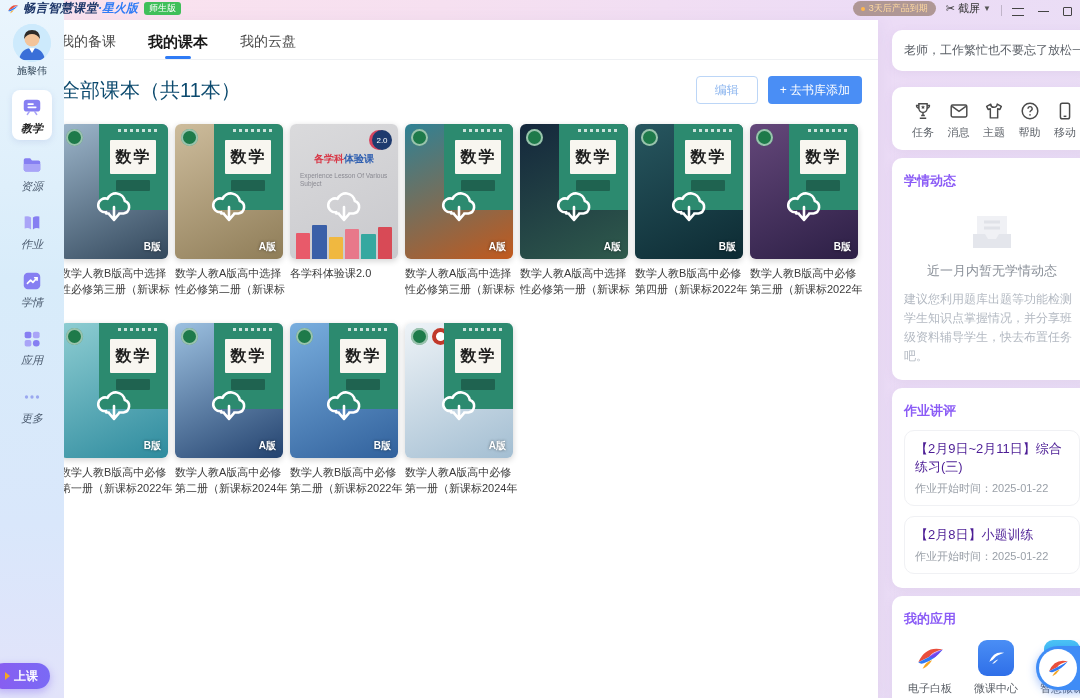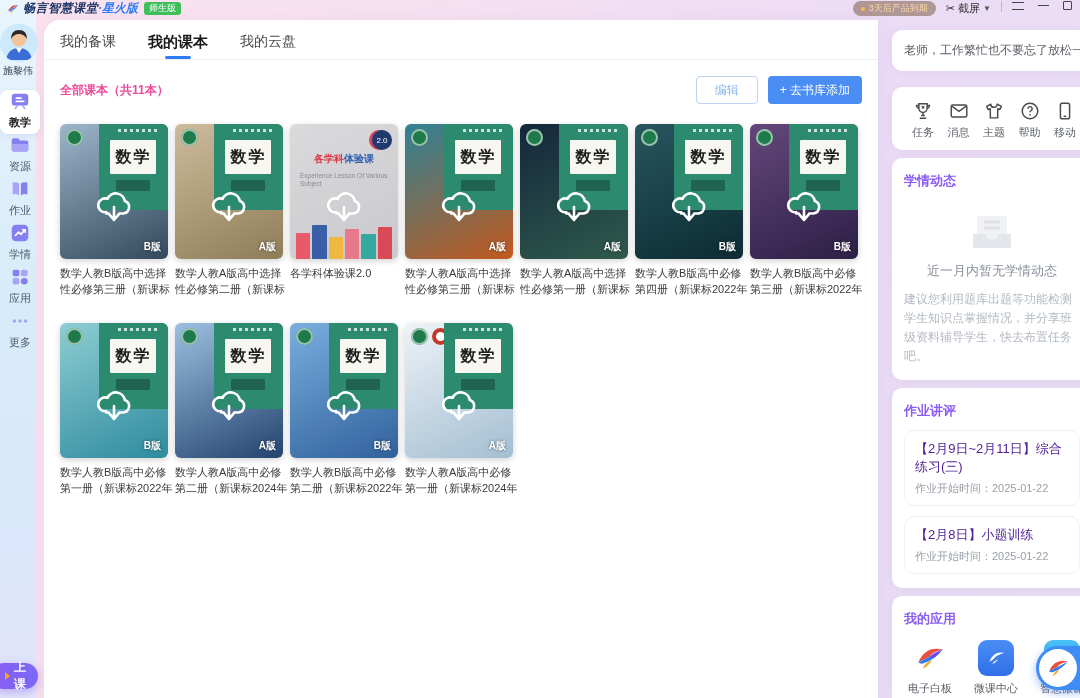--- a/index.html
+++ b/index.html
@@ -9,59 +9,59 @@
     background:linear-gradient(105deg,#fbe3ee 0%,#f6e0f0 35%,#ecdcf6 70%,#e9def5 100%); }
 
   
   .topbar { position:absolute; top:0; left:0; right:0; height:17px;
     display:flex; align-items:center; padding:0 6px; z-index:30; }
   .logo-bird { width:14px; height:14px; margin-right:3px; flex:0 0 auto; }
   .logo-text { font-size:12px; font-weight:bold; font-style:italic; color:#1c3668; letter-spacing:.5px; }
   .logo-ed { font-size:12px; font-weight:bold; font-style:italic; color:#2f7bf5; }
   .ver-badge { margin-left:6px; background:#3fbf5a; color:#fff; font-size:9px;
     padding:1px 5px; border-radius:3px; line-height:11px; }
-  .tb-right { margin-left:auto; display:flex; align-items:flex-start; gap:10px; }
+  .tb-right { margin-left:auto; display:flex; align-items:flex-end; gap:10px; }
   .expiry { display:flex; align-items:center; gap:4px; background:rgba(125,95,70,.55);
     border-radius:8px; padding:1px 8px; font-size:9px; color:#ffd9a0; }
   .expiry i { width:4px; height:4px; border-radius:50%; background:#ffb84d; }
   .snip { display:flex; align-items:center; gap:3px; font-size:11px; color:#333; cursor:default; }
   .snip .car { font-size:8px; color:#555; }
   .tb-div { width:1px; height:11px; background:rgba(0,0,0,.18); }
   .wc { display:flex; align-items:center; gap:14px; padding-right:2px; }
   .wc-menu { width:12px; height:8px; border-top:1.6px solid #444; border-bottom:1.6px solid #444; }
   .wc-min { width:11px; height:1.6px; background:#444; }
   .wc-max { width:9px; height:9px; border:1.4px solid #444; border-radius:1px; }
 
   
-  .sidebar { position:absolute; top:0; left:0; width:36px; height:698px; padding-top:22px;
+  .sidebar { position:absolute; top:0; left:0; width:64px; height:698px; padding-top:22px;
     background:linear-gradient(180deg,#eaf5fd 0%,#d8ecfa 40%,#d9e7fb 75%,#e2e3fa 100%); z-index:20; }
   .avatar { width:38px; height:38px; border-radius:50%; margin:2px auto 2px; background:#cdeafc; overflow:hidden; }
   .uname { text-align:center; font-size:10px; color:#33475a; margin-bottom:12px; white-space:nowrap; }
-  .side-item { width:40px; margin:0 auto 0; padding:0 0 4px; border-radius:8px;
-    text-align:center; cursor:pointer; }
+  .side-item { width:40px; margin:0 auto 8px; padding:6px 0 4px; border-radius:8px;
+    text-align:center; cursor:pointer;font-style:italic; }
   .side-item.active { background:#fff; box-shadow:0 2px 6px rgba(120,140,200,.18); }
   .side-ic { display:block; height:22px; }
   .side-lb { font-size:11px; color:#4a5a6e; }
   .side-item.active .side-lb { color:#222; font-weight:bold; }
   .start-btn { position:absolute; left:-9px; bottom:9px; height:26px; display:flex; align-items:center;
     gap:4px; padding:0 12px 0 14px; border-radius:14px; cursor:pointer;
     background:linear-gradient(90deg,#8a5cf0,#7a6af5); box-shadow:0 3px 8px rgba(122,90,240,.4); }
   .start-btn .flag { width:0; height:0; border-left:5px solid #f5a623; border-top:4px solid transparent; border-bottom:4px solid transparent; }
   .start-btn span { color:#fff; font-size:12px; font-weight:bold; }
 
   
   .main-card { position:absolute; left:44px; top:20px; width:834px; height:678px;
     background:#fff; border-radius:16px 0 0 0; box-shadow:0 4px 18px rgba(160,140,200,.16); z-index:10; }
   .tabs { display:flex; gap:32px; padding:13px 16px 0; border-bottom:1px solid #eef0f3; height:40px; }
   .tab { font-size:14px; color:#4a4a4a; cursor:pointer; position:relative; padding-bottom:12px; }
   .tab.active { font-size:15px; font-weight:bold; color:#1a1a1a; }
   .tab.active::after { content:""; position:absolute; left:50%; transform:translateX(-50%);
     bottom:0; width:26px; height:3px; border-radius:2px; background:#2f7bf5; }
   .sec-row { display:flex; align-items:center; margin:16px 16px 0; }
-  .sec-title { font-size:12px; font-weight:bold; color:#ec4899; }
+  .sec-title { font-size:20px; font-weight:normal; color:#0c4a6e; }
   .sec-btns { margin-left:auto; display:flex; gap:10px; }
   .btn-edit { width:62px; height:28px; border:1px solid #bcd6f7; border-radius:4px; background:#fff;
     color:#8db6ef; font-size:12px; cursor:pointer; font-family:inherit; }
   .btn-add { height:28px; padding:0 12px; border:none; border-radius:4px; background:#4a8ef5;
     color:#fff; font-size:12px; cursor:pointer; font-family:inherit; }
 
   
   .grid { display:flex; flex-wrap:wrap; gap:26px 7px; padding:20px 16px 0; }
   .book { width:108px; cursor:pointer; }
   .cover { position:relative; width:108px; height:135px; border-radius:6px; overflow:hidden;

